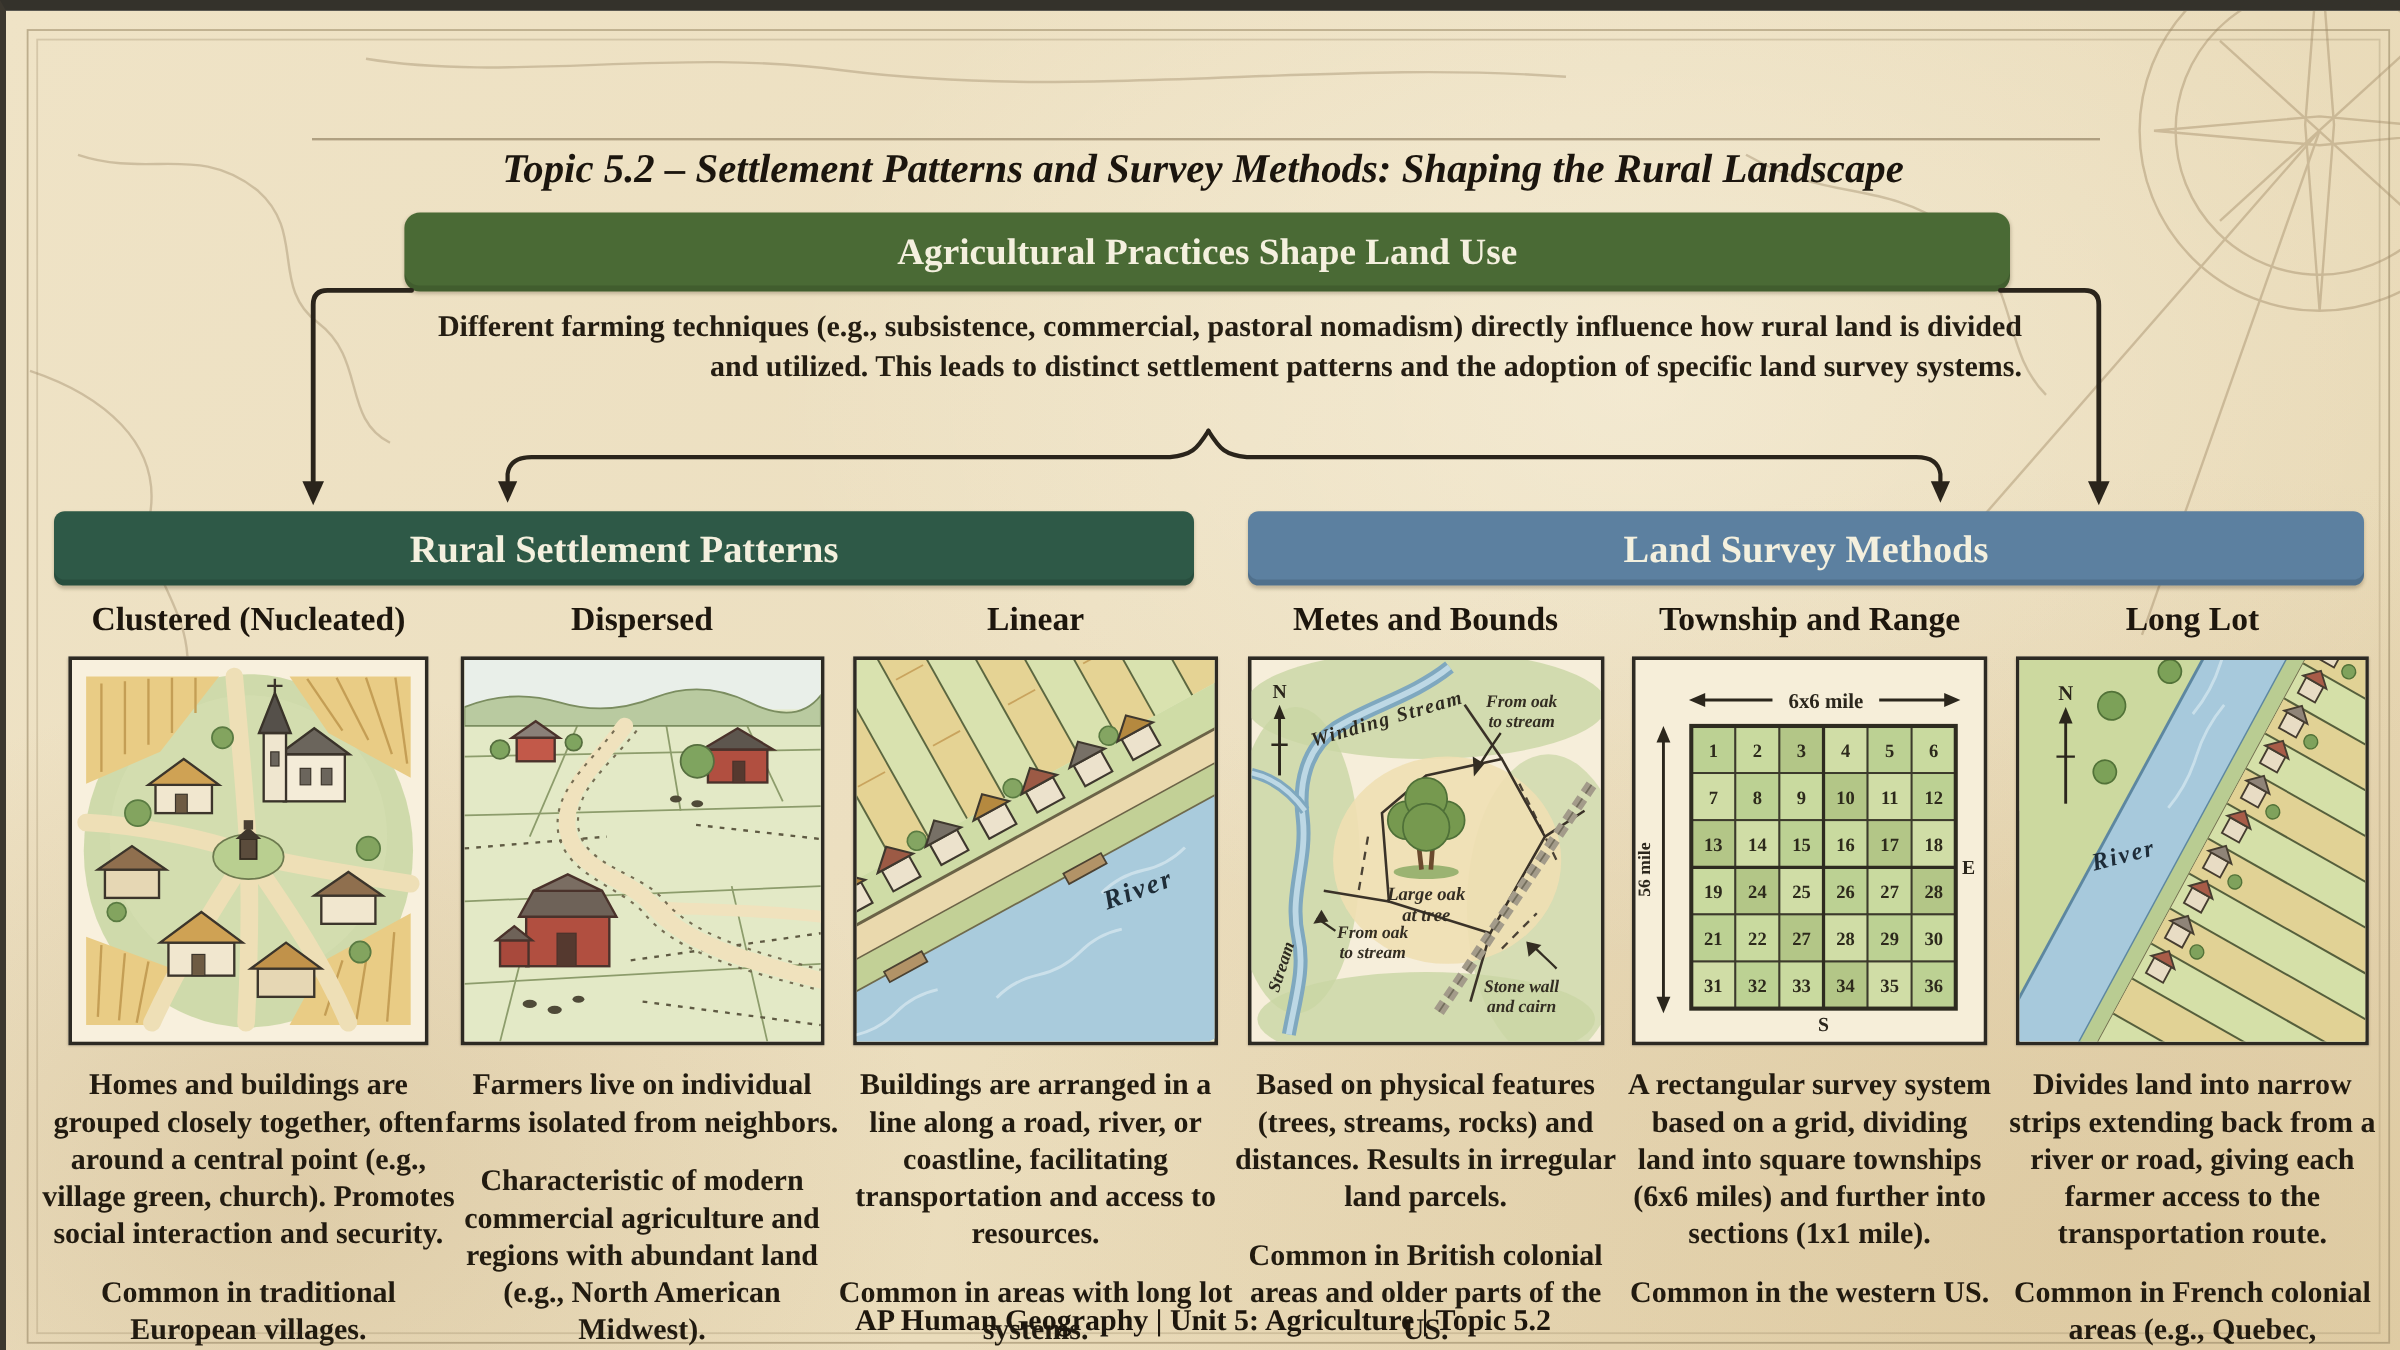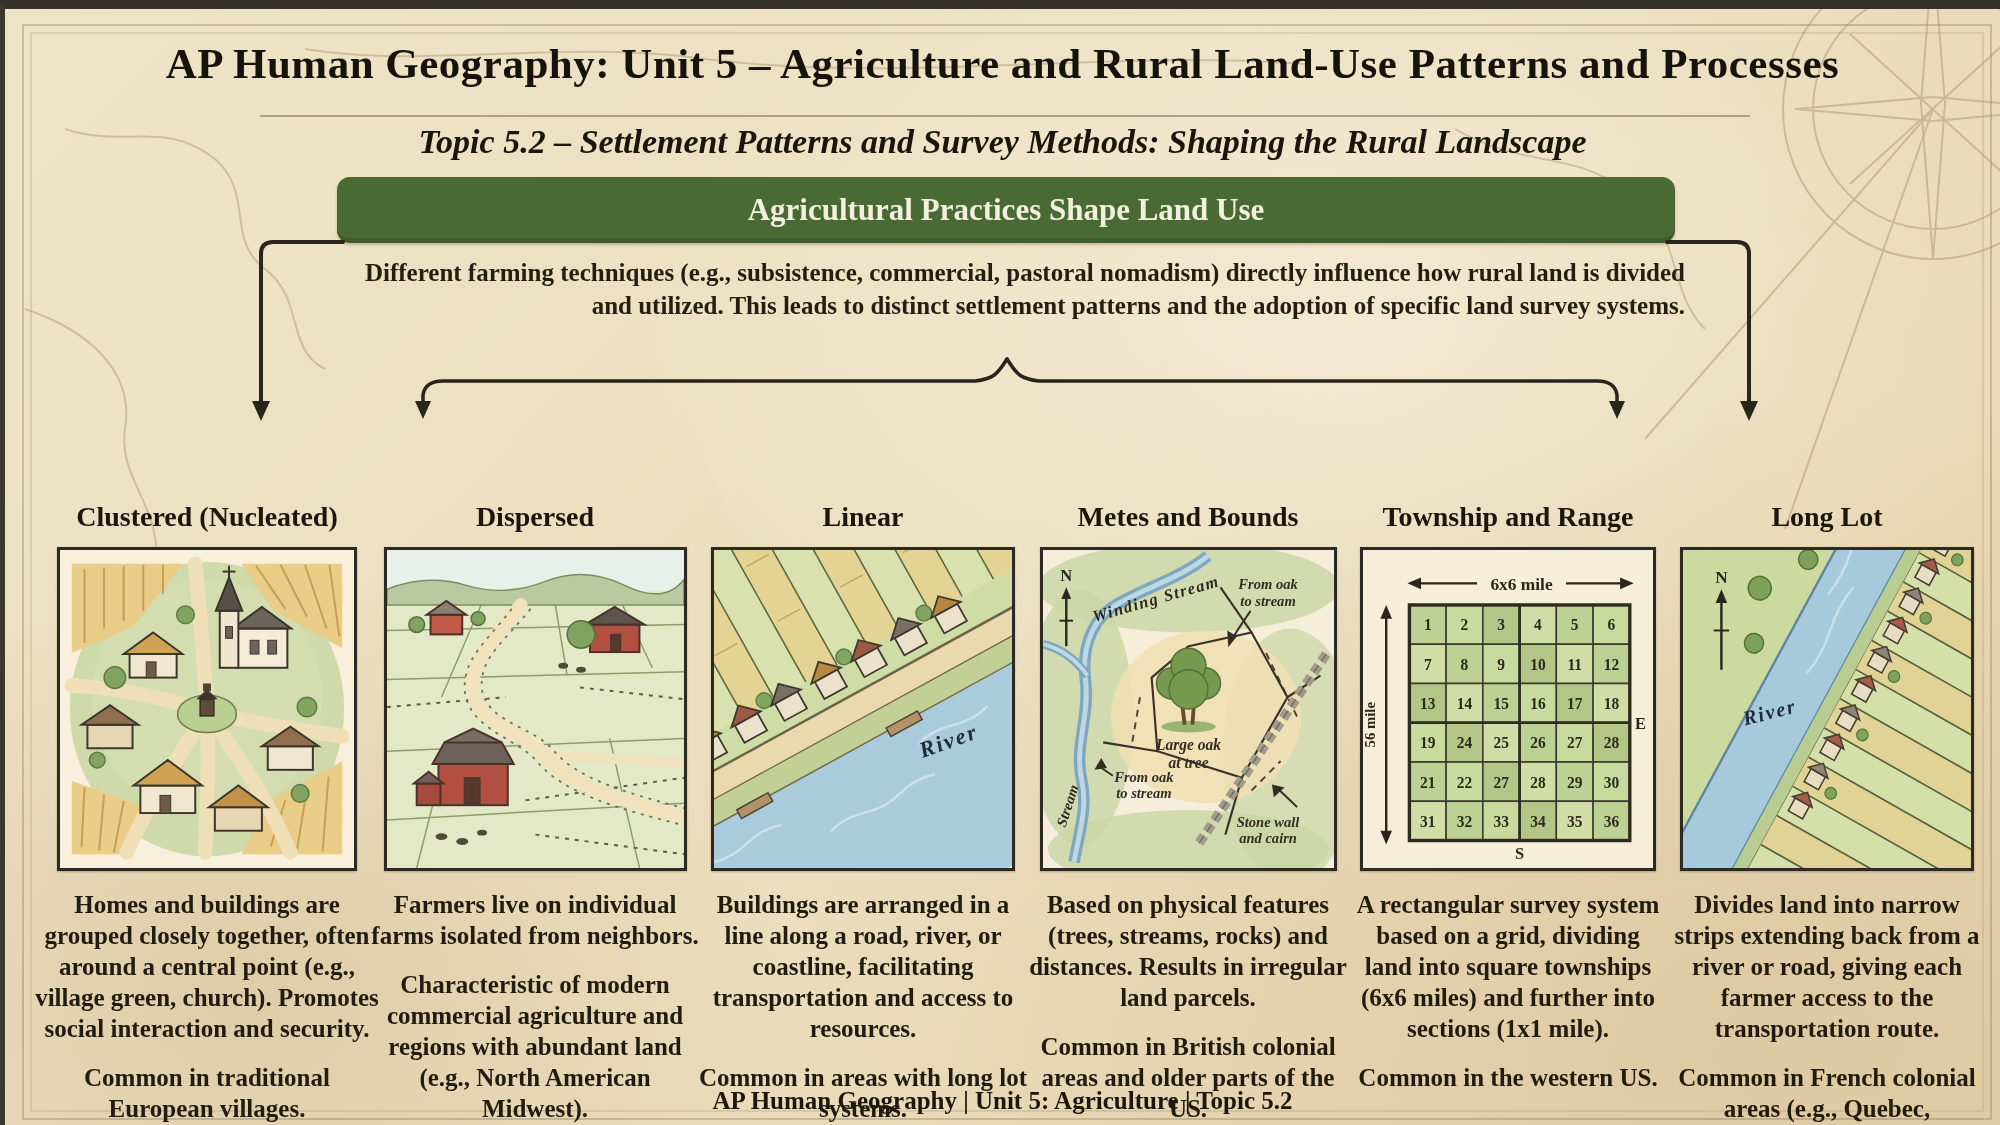--- a/index.html
+++ b/index.html
@@ -60,21 +60,20 @@
       <circle cx="1928" cy="100" r="150"></circle>
       <line x1="1928" y1="100" x2="1640" y2="430"></line>
       <line x1="1928" y1="100" x2="1780" y2="520"></line>
     </g>
     <g fill="none" stroke="#9b8a68" stroke-width="1.5" opacity="0.6">
       <rect x="18" y="16" width="1968" height="1094"></rect>
       <rect x="26" y="24" width="1952" height="1078" opacity="0.5"></rect>
     </g>
   </svg>
 
-  <div class="abs title center">AP Human Geography: Unit 5 – Agriculture and Rural Land-Use Patterns and Processes</div>
   <div class="abs divider"></div>
   <div class="abs subtitle center">Topic 5.2 – Settlement Patterns and Survey Methods: Shaping the Rural Landscape</div>
 
   <div class="abs banner banner-top">Agricultural Practices Shape Land Use</div>
   <div class="abs flow-desc center">Different farming techniques (e.g., subsistence, commercial, pastoral nomadism) directly influence how rural land is divided and utilized. This leads to distinct settlement patterns and the adoption of specific land survey systems.</div>
 
   <svg class="abs" style="left:0;top:0;" width="2000" height="1125" viewBox="0 0 2000 1125">
     <g fill="none" stroke="#2a241b" stroke-width="4" stroke-linecap="round" stroke-linejoin="round">
       <path d="M338,233 L268,233 Q256,233 256,245 L256,392"></path>
       <path d="M1662,233 L1732,233 Q1744,233 1744,245 L1744,392"></path>
@@ -82,20 +81,22 @@
       <path d="M1002,350 C1012,366 1016,370 1034,372 L1592,372 Q1610,372 1612,386 L1612,392" stroke-width="3.5"></path>
     </g>
     <g fill="#2a241b">
       <polygon points="247,392 265,392 256,412"></polygon>
       <polygon points="1735,392 1753,392 1744,412"></polygon>
       <polygon points="410,392 426,392 418,410"></polygon>
       <polygon points="1604,392 1620,392 1612,410"></polygon>
     </g>
   </svg>
 
+  <div class="abs banner banner-settlement">Rural Settlement Patterns</div>
+  <div class="abs banner banner-survey">Land Survey Methods</div>
 
   <div class="abs col-head center" style="left:30px;width:344px;">Clustered (Nucleated)</div>
   <div class="abs col-head center" style="left:360px;width:340px;">Dispersed</div>
   <div class="abs col-head center" style="left:690px;width:336px;">Linear</div>
   <div class="abs col-head center" style="left:1022px;width:322px;text-align:center;">Metes and Bounds</div>
   <div class="abs col-head center" style="left:1345px;width:316px;">Township and Range</div>
   <div class="abs col-head center" style="left:1662px;width:320px;">Long Lot</div>
 
   <div class="abs panel" style="left:52px;width:300px;">
     <svg viewBox="0 0 300 324" preserveAspectRatio="none">

